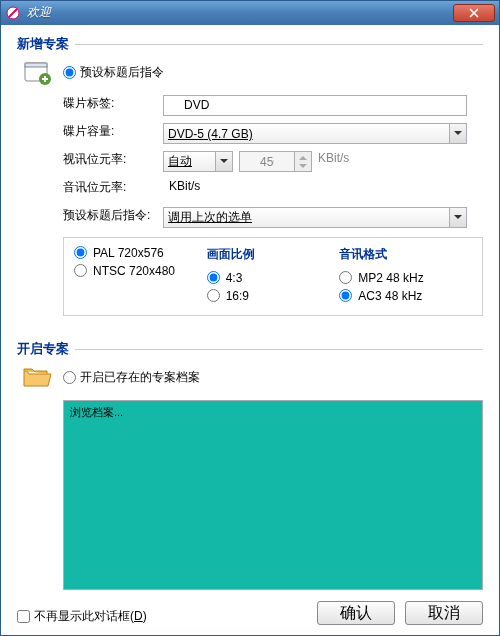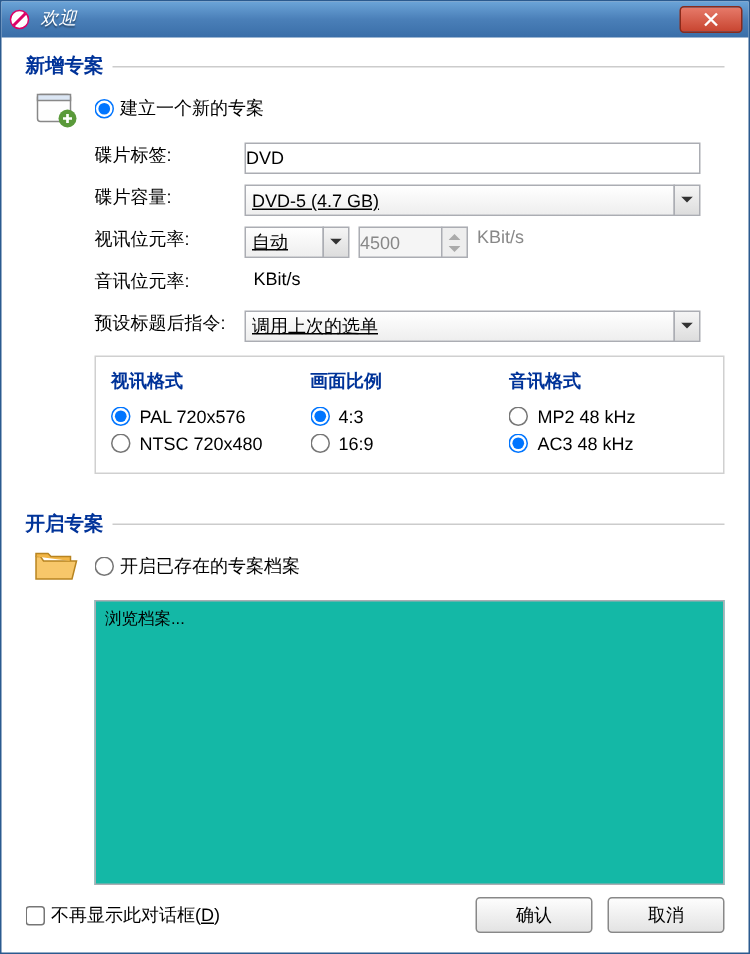--- a/index.html
+++ b/index.html
@@ -14,37 +14,37 @@
 .group { position: relative; margin-bottom: 6px; }
 .group-label { font-size: 13px; font-weight: bold; color: #003399; margin-bottom: 4px; display: inline-block; background: #fff; position: relative; z-index: 2; padding-right: 6px; }
 .group-line { position: absolute; top: 9px; left: 0; right: 0; height: 1px; background: #ccc; z-index: 1; }
 .row { display: flex; align-items: center; margin-bottom: 6px; }
 .proj-icon { width: 32px; height: 32px; margin-right: 10px; margin-left: 4px; }
 .radio-inline { display: flex; align-items: center; }
 .radio-inline input { margin-right: 4px; }
 .form-area { margin-left: 46px; }
 .form-row { display: flex; margin-bottom: 6px; height: 22px; }
 .form-label { width: 100px; }
-.text-input { border: 1px solid #abadb3; padding: 2px 0; height: 21px; font-family: inherit; font-size: 12px; }
+.text-input { border: 1px solid #abadb3; padding: 2px 20px; height: 21px; font-family: inherit; font-size: 12px; }
 .dropdown-btn { width: 18px; height: 21px; border: 1px solid #abadb3; background: linear-gradient(to bottom, #f5f5f5, #ddd); display: inline-flex; align-items: center; justify-content: center; margin-left: -1px; cursor: pointer; }
 .num-input { width: 56px; }
 .unit { margin-left: 6px; }
 .disabled { color: #888; background: #f5f5f5; }
 .fmt-box { border: 1px solid #d0d0d0; margin: 8px 0 4px 46px; padding: 8px 10px; display: flex; }
 .fmt-col { flex: 1; }
 .fmt-title { font-weight: bold; margin-bottom: 8px; color: #003399; font-size: 12px; }
 .radio-row { display: flex; align-items: center; margin-bottom: 4px; }
 .radio-row input { margin-right: 6px; }
 .open-area { margin-top: 14px; }
 .file-list { border: 1px solid #abadb3; height: 190px; margin: 4px 0 0 46px; padding: 4px 6px; font-size: 11px; overflow: auto; background: #14b8a6; }
-.footer { height: 44px; border-top: 0; display: flex; align-items: center; padding: 0 16px 10px 16px; }
+.footer { height: 44px; border-top: 0; display: flex; align-items: flex-end; padding: 0 16px 10px 16px; }
 .footer-check { display: flex; align-items: center; flex: 1; }
 .footer-check input { margin-right: 4px; }
 .footer-check .u { text-decoration: underline; }
-.btn { width: 78px; height: 24px; border: 1px solid #888; background: linear-gradient(to bottom, #fdfdfd, #e3e3e3); font-family: inherit; font-size: 12px; cursor: pointer; margin-left: 10px; border-radius: 3px; }
+.btn { width: 78px; height: 24px; border: 1px solid #888; background: linear-gradient(to bottom, #fdfdfd, #e3e3e3); font-family: inherit; font-size: 16px; cursor: pointer; margin-left: 10px; border-radius: 3px; }
 .wide-select-row { display: flex; align-items: center; width: 304px; }
 .wide-select { flex: 1; border: 1px solid #abadb3; height: 21px; background: linear-gradient(to bottom,#fff,#eee); padding: 2px 4px; font-size: 12px; display: flex; align-items: center; text-decoration: underline; }
 </style>
 </head>
 <body>
 
 <div class="window">
   <div class="titlebar">
     <span class="titlebar-icon">
       <svg viewBox="0 0 16 16">
@@ -70,21 +70,21 @@
         <span class="proj-icon">
           <svg viewBox="0 0 32 32">
               <rect x="4" y="6" width="22" height="18" rx="2" fill="#fefefe" stroke="#888"></rect>
               <rect x="4" y="6" width="22" height="4" fill="#dbe6f4" stroke="#888"></rect>
               <circle cx="24" cy="22" r="6" fill="#5a9a3a"></circle>
               <path d="M24 19v6M21 22h6" stroke="#fff" stroke-width="1.8"></path>
             </svg>
         </span>
         <label class="radio-inline">
           <input type="radio" name="mode" checked="" style="">
-          <span>建立一个新的专案</span>
+          <span>预设标题后指令</span>
         </label>
       </div>
 
       <div class="form-area">
         <div class="form-row">
           <span class="form-label">碟片标签:</span>
           <input class="text-input" style="width: 304px;" value="DVD">
         </div>
         <div class="form-row">
           <span class="form-label">碟片容量:</span>
@@ -131,21 +131,20 @@
                 <svg width="8" height="5" viewBox="0 0 8 5">
                   <path d="M0 0 L4 4 L8 0" fill="#333"></path>
                 </svg>
               </span>
           </div>
         </div>
       </div>
 
       <div class="fmt-box">
         <div class="fmt-col">
-          <div class="fmt-title">视讯格式</div>
           <label class="radio-row">
               <input type="radio" name="vf" checked="" style="">
               <span>PAL 720x576</span>
             </label>
           <label class="radio-row">
               <input type="radio" name="vf" style="">
               <span>NTSC 720x480</span>
             </label>
         </div>
         <div class="fmt-col">

